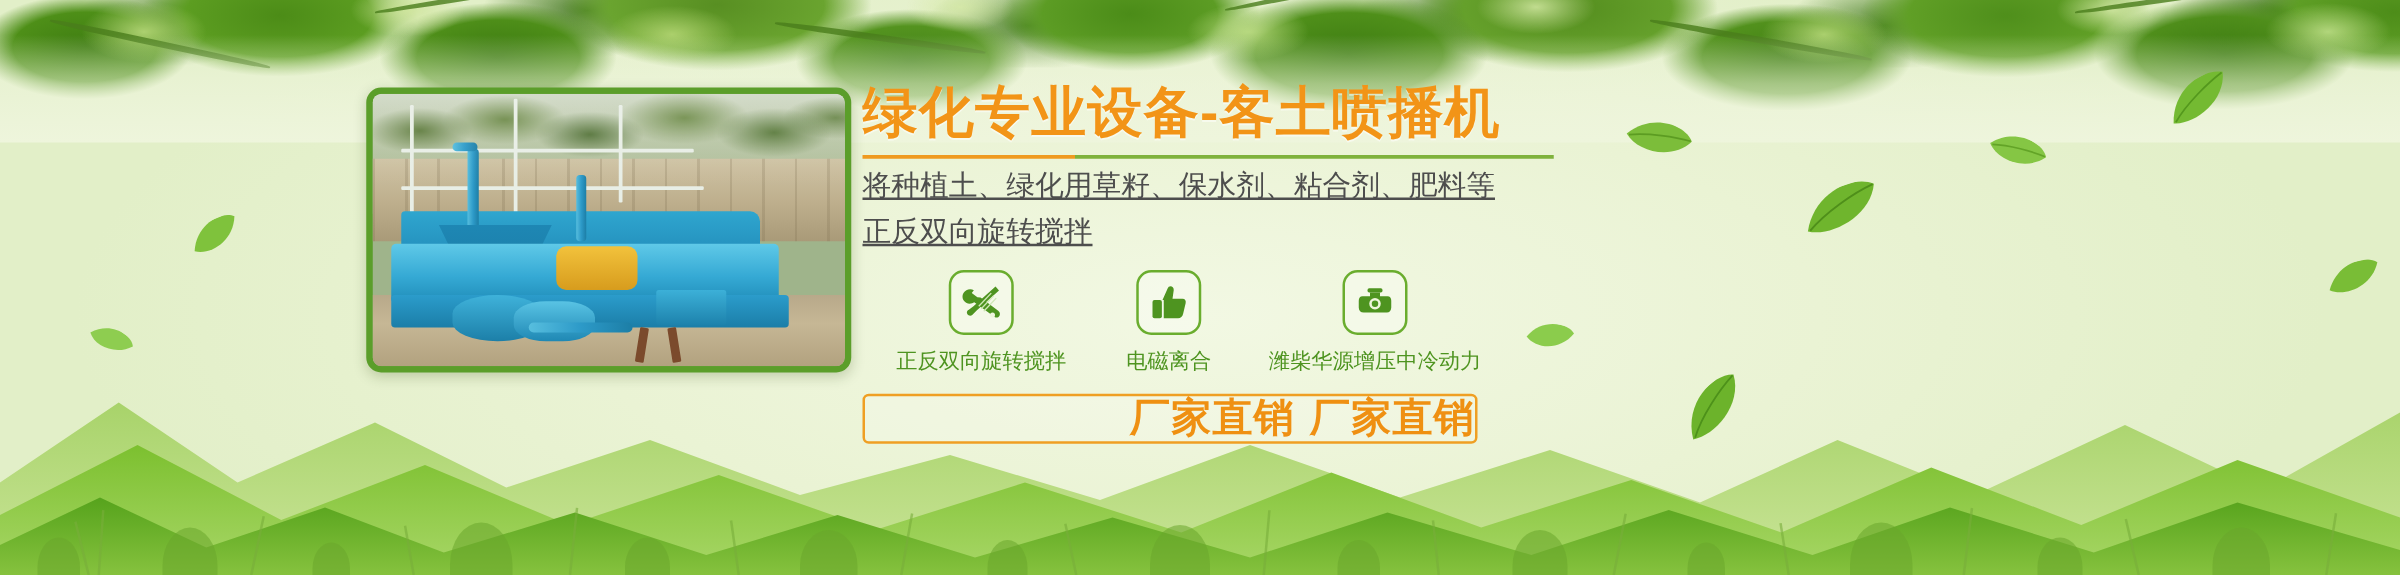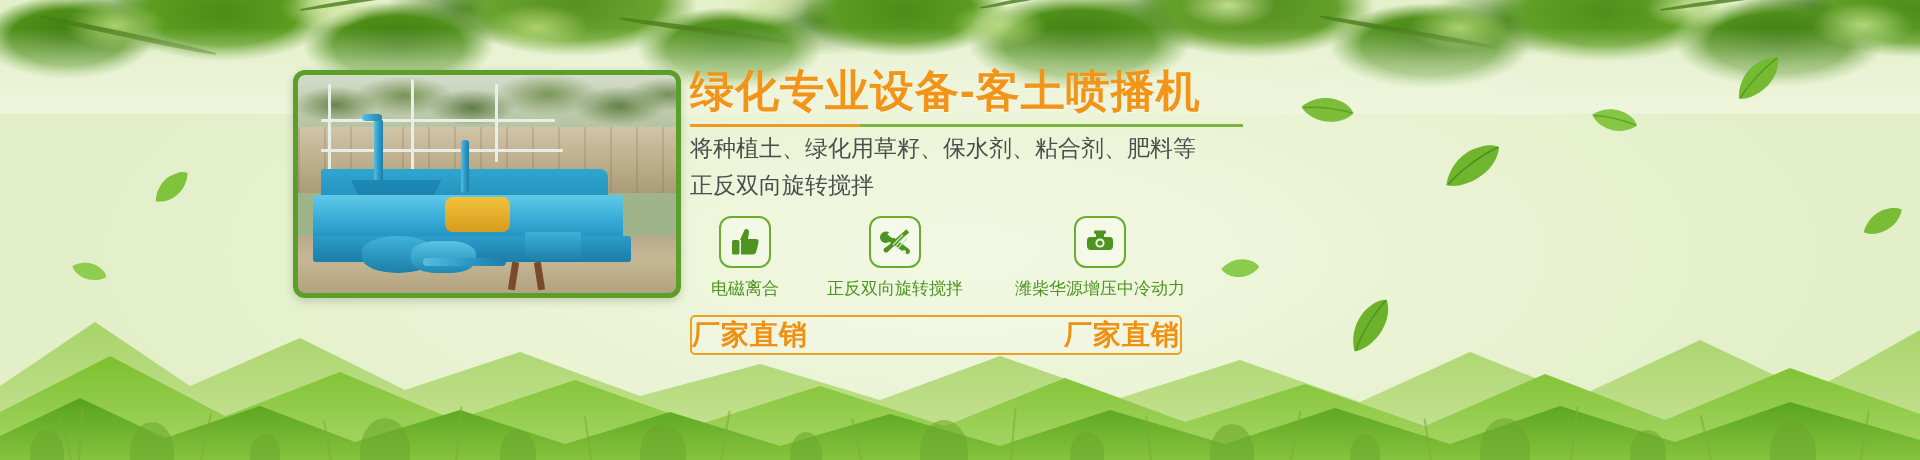--- a/index.html
+++ b/index.html
@@ -130,39 +130,39 @@
   
   .content { position:absolute; left:690px; top:66px; width:640px; }
   .title {
     font-size:44px; font-weight:bold; color:#f29417; letter-spacing:1px;
     line-height:1.12; white-space:nowrap;
     text-shadow:0 1px 0 rgba(255,255,255,.5);
   }
   .divider { display:flex; width:553px; height:3px; margin-top:9px; }
   .divider .d-orange { width:170px; background:#ef9a20; }
   .divider .d-green  { flex:1; background:#7fb23c; }
-  .sub { margin-top:6px; font-size:23px; color:#4d4d4d; line-height:1.32; white-space:nowrap; }
+  .sub { margin-top:6px; font-size:23px; color:#4d4d4d; line-height:1.32; white-space:nowrap;text-decoration:underline; }
 
   .features { display:flex; margin-top:16px; }
   .feat { text-align:center; }
   .feat-icon {
     width:52px; height:52px; margin:0 auto; border:2px solid #6aad2e; border-radius:12px;
     background:rgba(255,255,255,.30); display:flex; align-items:center; justify-content:center;
   }
   .feat-icon svg { display:block; }
   .feat-label { margin-top:9px; font-size:17px; color:#4e9420; white-space:nowrap; }
 
   .cta {
     margin-top:15px; width:492px; height:40px;
     border:2px solid #ef9f23; border-radius:5px;
     display:flex; align-items:stretch; background:rgba(255,255,255,.18);
   }
   .cta-text {
-    flex:1; display:flex; align-items:center; justify-content:space-between; gap:24px;
-    font-size:28px; font-weight:bold; color:#ef9012; letter-spacing:1px; white-space:nowrap;
+    flex:1; display:flex; align-items:center; justify-content:flex-end; gap:12px;
+    font-size:32px; font-weight:bold; color:#ef9012; letter-spacing:1px; white-space:nowrap;
   }
   .cta-btn {
     width:186px; background:#f28f12; color:#fff; font-size:23px; font-weight:bold;
     display:flex; align-items:center; justify-content:center; letter-spacing:1px;
     border-radius:3px; white-space:nowrap;
   }
 </style>
 </head>
 <body>
 
@@ -322,44 +322,44 @@
     <div class="divider">
       <div class="d-orange"></div>
         <div class="d-green"></div>
     </div>
 
     <div class="sub">将种植土、绿化用草籽、保水剂、粘合剂、肥料等</div>
     <div class="sub">正反双向旋转搅拌</div>
 
     <div class="features">
 
-      <div class="feat" style="width:110px;">
-        <div class="feat-icon">
-          <svg width="32" height="30" viewBox="0 0 32 30">
-            <path d="M11,13 L15,4 C16,1 20,1.5 20,5 L19,12 L27,12 C29,12 30,13.5 29.5,15.5 L27.5,24 C27,26.5 25.5,27.5 23.5,27.5 L12,27.5 L12,13 Z" fill="#4e9420"></path>
-            <rect x="3" y="13" width="7.5" height="14.5" rx="1.6" fill="#4e9420"></rect>
-          </svg>
-        </div>
-        <div class="feat-label">电磁离合</div>
-      </div>
-
       <div class="feat" style="width:190px;">
         <div class="feat-icon">
           <svg width="32" height="32" viewBox="0 0 32 32">
             <path d="M13.5,11.5 L9.5,7.5 L11.5,5.5 C9,3.5 5,4 3,6.5 C1,9 1.5,12.5 4,14.5 C6,16 8.5,16 10.5,15 L25,29 C26,30 28,30 29,28.5 C30,27 29.5,25.5 28.5,24.5 L16,12 Z" fill="#4e9420" transform="rotate(-8 16 16)"></path>
             <path d="M26.5,2.5 L29.5,5.5 L13,22.5 L9.5,26.5 C8.5,27.5 6.5,27.5 5.5,26 C4.5,24.5 5.5,23 6.5,22.5 L10,19.5 Z" fill="#4e9420" transform="rotate(4 16 16)"></path>
             <path d="M14,19 L24,8.5" stroke="#cfe8b6" stroke-width="1.1" fill="none"></path>
             <path d="M16,21 L26,10.5" stroke="#cfe8b6" stroke-width="1.1" fill="none"></path>
             <path d="M18,23 L28,12.5" stroke="#cfe8b6" stroke-width="1.1" fill="none"></path>
             <circle cx="25" cy="26" r="2" fill="#eef5dc"></circle>
           </svg>
         </div>
         <div class="feat-label">正反双向旋转搅拌</div>
       </div>
 
+      <div class="feat" style="width:110px;">
+        <div class="feat-icon">
+          <svg width="32" height="30" viewBox="0 0 32 30">
+            <path d="M11,13 L15,4 C16,1 20,1.5 20,5 L19,12 L27,12 C29,12 30,13.5 29.5,15.5 L27.5,24 C27,26.5 25.5,27.5 23.5,27.5 L12,27.5 L12,13 Z" fill="#4e9420"></path>
+            <rect x="3" y="13" width="7.5" height="14.5" rx="1.6" fill="#4e9420"></rect>
+          </svg>
+        </div>
+        <div class="feat-label">电磁离合</div>
+      </div>
+
       <div class="feat" style="width:220px;">
         <div class="feat-icon">
           <svg width="32" height="28" viewBox="0 0 32 28">
             <path d="M6,9 L12,9 L12,6 L20,6 L20,9 L26,9 C28,9 29,10.5 29,12.5 L29,18 C29,20.5 27.5,22 25.5,22 L7,22 C4.5,22 3,20.5 3,18 L3,12.5 C3,10.5 4,9 6,9 Z" fill="#4e9420"></path>
             <rect x="10" y="2.5" width="12" height="3.5" rx="1.4" fill="#4e9420"></rect>
             <circle cx="16" cy="15" r="4.6" fill="#eef5dc"></circle>
             <circle cx="16" cy="15" r="2.6" fill="#4e9420"></circle>
           </svg>
         </div>
         <div class="feat-label">潍柴华源增压中冷动力</div>

